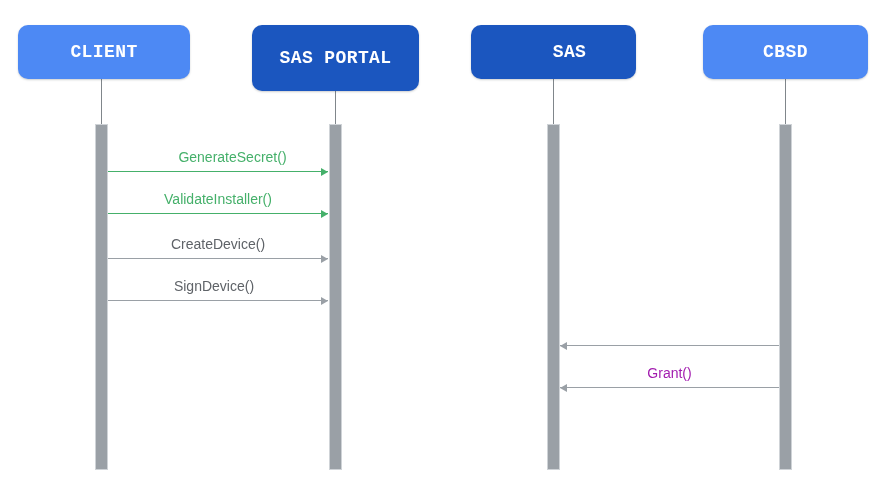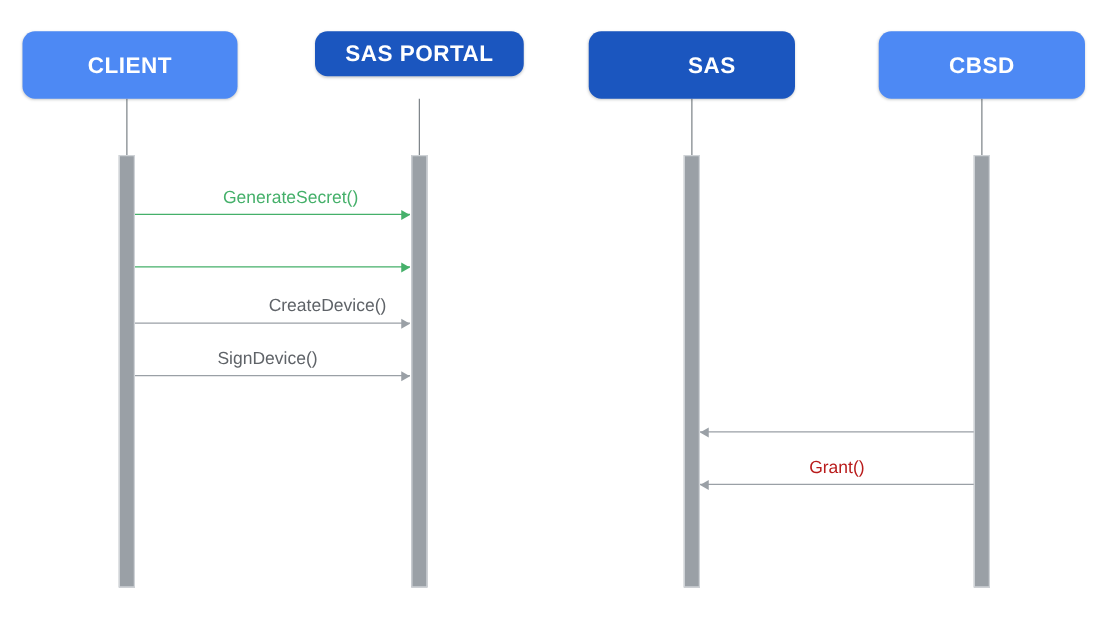--- a/index.html
+++ b/index.html
@@ -26,21 +26,21 @@
     align-items: center;
     justify-content: center;
     box-sizing: border-box;
     box-shadow: 0 1px 2px rgba(60,64,67,0.25);
   }
   .actor-label {
     color: #ffffff;
     font-weight: bold;
     font-size: 18px;
     letter-spacing: 0.4px;
-    font-family: Liberation Sans, sans-serif;
+    font-family: Liberation Mono, monospace;
     white-space: nowrap;
     text-align: right;
   }
   .lifeline {
     position: absolute;
     width: 1px;
     background: #80868b;
   }
   .activation {
     position: absolute;
@@ -85,38 +85,39 @@
     <div class="lifeline" style="left: 335px; top: 79px; height: 45px; background: rgb(128, 134, 139);"></div>
     <div class="lifeline" style="left: 553px; top: 79px; height: 45px; background: rgb(128, 134, 139);"></div>
     <div class="lifeline" style="left: 785px; top: 79px; height: 45px; background: rgb(128, 134, 139);"></div>
     <div class="activation" style="left: 95px; top: 124px; height: 346px; background: rgb(154, 160, 166); border-color: rgb(207, 211, 215);"></div>
     <div class="activation" style="left: 329px; top: 124px; height: 346px; background: rgb(154, 160, 166); border-color: rgb(207, 211, 215);"></div>
     <div class="activation" style="left: 547px; top: 124px; height: 346px; background: rgb(154, 160, 166); border-color: rgb(207, 211, 215);"></div>
     <div class="activation" style="left: 779px; top: 124px; height: 346px; background: rgb(154, 160, 166); border-color: rgb(207, 211, 215);"></div>
     <div class="actor-box" style="left: 18px; top: 25px; width: 172px; height: 54px; background: rgb(77, 137, 244);">
       <span class="actor-label" style="color: rgb(255, 255, 255);">CLIENT</span>
     </div>
-    <div class="actor-box" style="left: 252px; top: 25px; width: 167px; height: 36px; background: rgb(27, 86, 191);">
+    <div class="actor-box" style="left: 252px; top: 25px; width: 167px; height: 66px; background: rgb(27, 86, 191);">
       <span class="actor-label" style="color: rgb(255, 255, 255);">SAS PORTAL</span>
     </div>
     <div class="actor-box" style="left: 471px; top: 25px; width: 165px; height: 54px; background: rgb(27, 86, 191); padding-left: 32px;">
       <span class="actor-label" style="color: rgb(255, 255, 255);">SAS</span>
     </div>
     <div class="actor-box" style="left: 703px; top: 25px; width: 165px; height: 54px; background: rgb(77, 137, 244);">
       <span class="actor-label" style="color: rgb(255, 255, 255);">CBSD</span>
     </div>
     <div class="msg-line" style="left: 108px; top: 171px; width: 220px; background: rgb(69, 176, 106);"></div>
     <div class="msg-arrowhead right" style="top: 167.5px; left: 321px; border-left-color: rgb(69, 176, 106);"></div>
     <div class="msg-label" style="left: 108px; width: 249px; top: 149px; color: rgb(69, 176, 106);">GenerateSecret()</div>
     <div class="msg-line" style="left: 108px; top: 213px; width: 220px; background: rgb(69, 176, 106);"></div>
     <div class="msg-arrowhead right" style="top: 209.5px; left: 321px; border-left-color: rgb(69, 176, 106);"></div>
+    <div class="msg-label" style="left: 108px; width: 220px; top: 191px; color: rgb(69, 176, 106);">ValidateInstaller()</div>
     <div class="msg-line" style="left: 108px; top: 258px; width: 220px; background: rgb(154, 160, 166);"></div>
     <div class="msg-arrowhead right" style="top: 254.5px; left: 321px; border-left-color: rgb(154, 160, 166);"></div>
-    <div class="msg-label" style="left: 108px; width: 220px; top: 236px; color: rgb(95, 99, 104); padding-left: 44px;">CreateDevice()</div>
+    <div class="msg-label" style="left: 108px; width: 220px; top: 236px; color: rgb(95, 99, 104);">CreateDevice()</div>
     <div class="msg-line" style="left: 108px; top: 300px; width: 220px; background: rgb(154, 160, 166);"></div>
     <div class="msg-arrowhead right" style="top: 296.5px; left: 321px; border-left-color: rgb(154, 160, 166);"></div>
     <div class="msg-label" style="left: 108px; width: 212px; top: 278px; color: rgb(95, 99, 104);">SignDevice()</div>
     <div class="msg-line" style="left: 560px; top: 345px; width: 219px; background: rgb(154, 160, 166);"></div>
     <div class="msg-arrowhead left" style="top: 341.5px; left: 560px; border-right-color: rgb(154, 160, 166);"></div>
     <div class="msg-line" style="left: 560px; top: 387px; width: 219px; background: rgb(154, 160, 166);"></div>
     <div class="msg-arrowhead left" style="top: 383.5px; left: 560px; border-right-color: rgb(154, 160, 166);"></div>
-    <div class="msg-label" style="left: 560px; width: 219px; top: 365px; color: #b91c1c;">Grant()</div>
+    <div class="msg-label" style="left: 560px; width: 219px; top: 365px; color: #a21caf;">Grant()</div>
   </div>
 
 </body></html>

